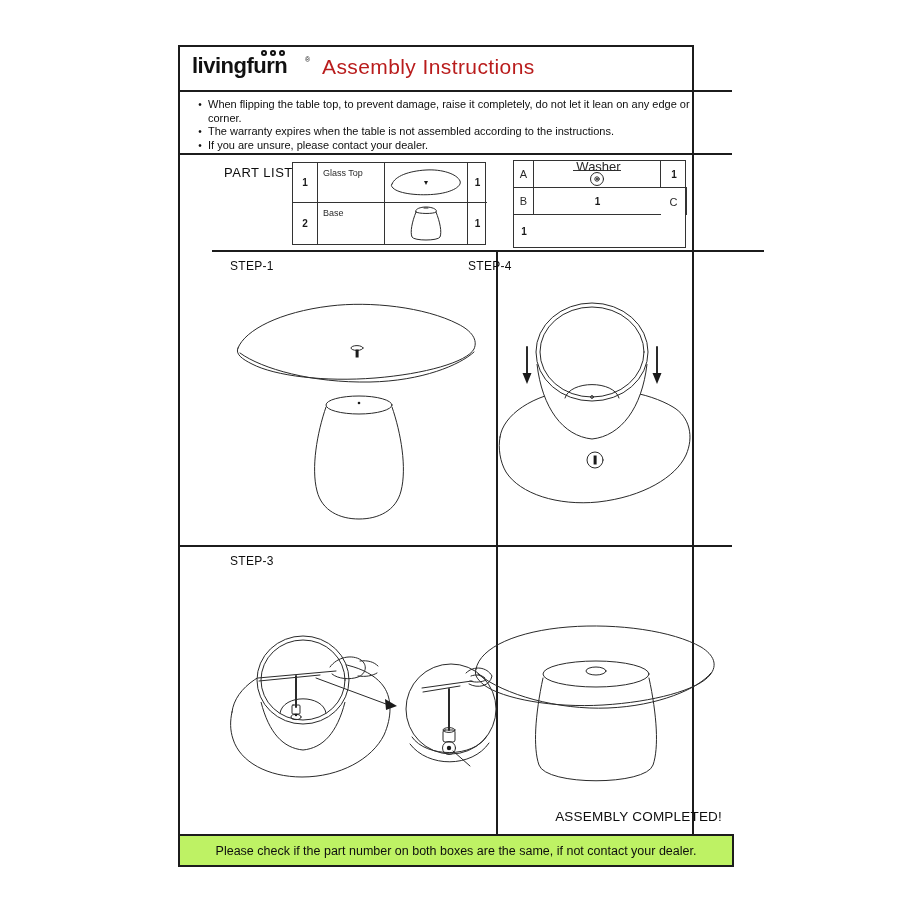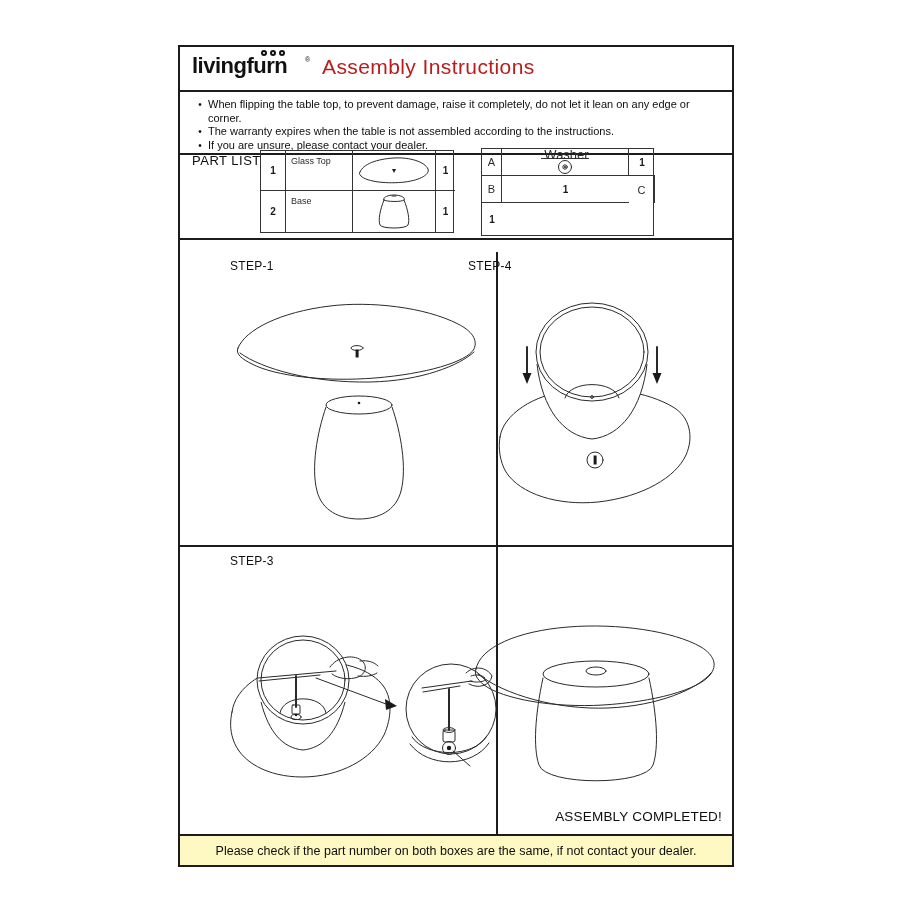--- a/index.html
+++ b/index.html
@@ -2,27 +2,27 @@
 <html><head>
 <meta charset="utf-8">
 <style>
   html,body{margin:0;padding:0;}
   body{
     width:912px;height:912px;position:relative;background:#ffffff;
     font-family:"Liberation Sans", sans-serif;color:#1a1a1a;
     -webkit-font-smoothing:antialiased;overflow:hidden;
   }
   .doc{
-    position:absolute;left:178px;top:45px;width:556px;height:791px;
+    position:absolute;left:178px;top:45px;width:516px;height:791px;
     border:2px solid #1c1c1c;box-sizing:border-box;background:#fff;
   }
   .row{position:absolute;left:0;width:552px;box-sizing:border-box;border-bottom:2px solid #1c1c1c;}
   .row.header{top:0;height:45px;}
   .row.notes{top:45px;height:63px;}
-  .row.partlist{top:96px;height:97px;}
+  .row.partlist{top:108px;height:97px;margin-left:32px;}
   .row.steps1{top:205px;height:295px;}
   .row.steps2{top:500px;height:287px;border-bottom:none;}
 
   
   .brand-wrap{position:absolute;left:12px;top:6px;width:130px;height:36px;}
   .brand{font-size:22px;font-weight:bold;letter-spacing:-0.5px;color:#111;}
   .brand-dots{position:absolute;left:69px;top:-3px;display:flex;gap:3px;}
   .brand-dots span{width:6px;height:6px;border-radius:50%;background:#111;display:inline-block;position:relative;}
   .brand-dots span::after{content:"";position:absolute;left:2px;top:2px;width:2px;height:2px;background:#fff;border-radius:50%;}
   .brand-reg{position:absolute;left:113px;top:3px;font-size:7px;color:#111;}
@@ -57,21 +57,21 @@
   
   .stepcell{position:absolute;top:0;height:100%;box-sizing:border-box;}
   .stepcell.left{left:0;width:278px;border-right:2px solid #1c1c1c;margin-left:40px;}
   .stepcell.right{left:278px;width:274px;}
   .step-label{position:absolute;left:10px;top:7px;font-size:12px;letter-spacing:0.3px;color:#0e0e0e;z-index:2;}
   .stepsvg{position:absolute;left:0;top:0;}
   .completed{position:absolute;right:10px;bottom:10px;font-size:13.5px;letter-spacing:0.2px;color:#0e0e0e;}
 
   .footer-box{
     position:absolute;left:178px;top:834px;width:556px;height:33px;
-    border:2px solid #1c1c1c;box-sizing:border-box;background:#fef9c3;
+    border:2px solid #1c1c1c;box-sizing:border-box;background:#bef264;
     display:flex;align-items:center;justify-content:center;
   }
   .footer-text{font-size:12.5px;color:#0e0e0e;}
 
   svg{display:block;}
   .ln{fill:none;stroke:#2a2a2a;stroke-width:1;stroke-linecap:round;stroke-linejoin:round;}
   .ln-thick{fill:none;stroke:#2a2a2a;stroke-width:2;stroke-linecap:round;}
   .fillb{fill:#1a1a1a;stroke:none;}
 </style>
 </head>

